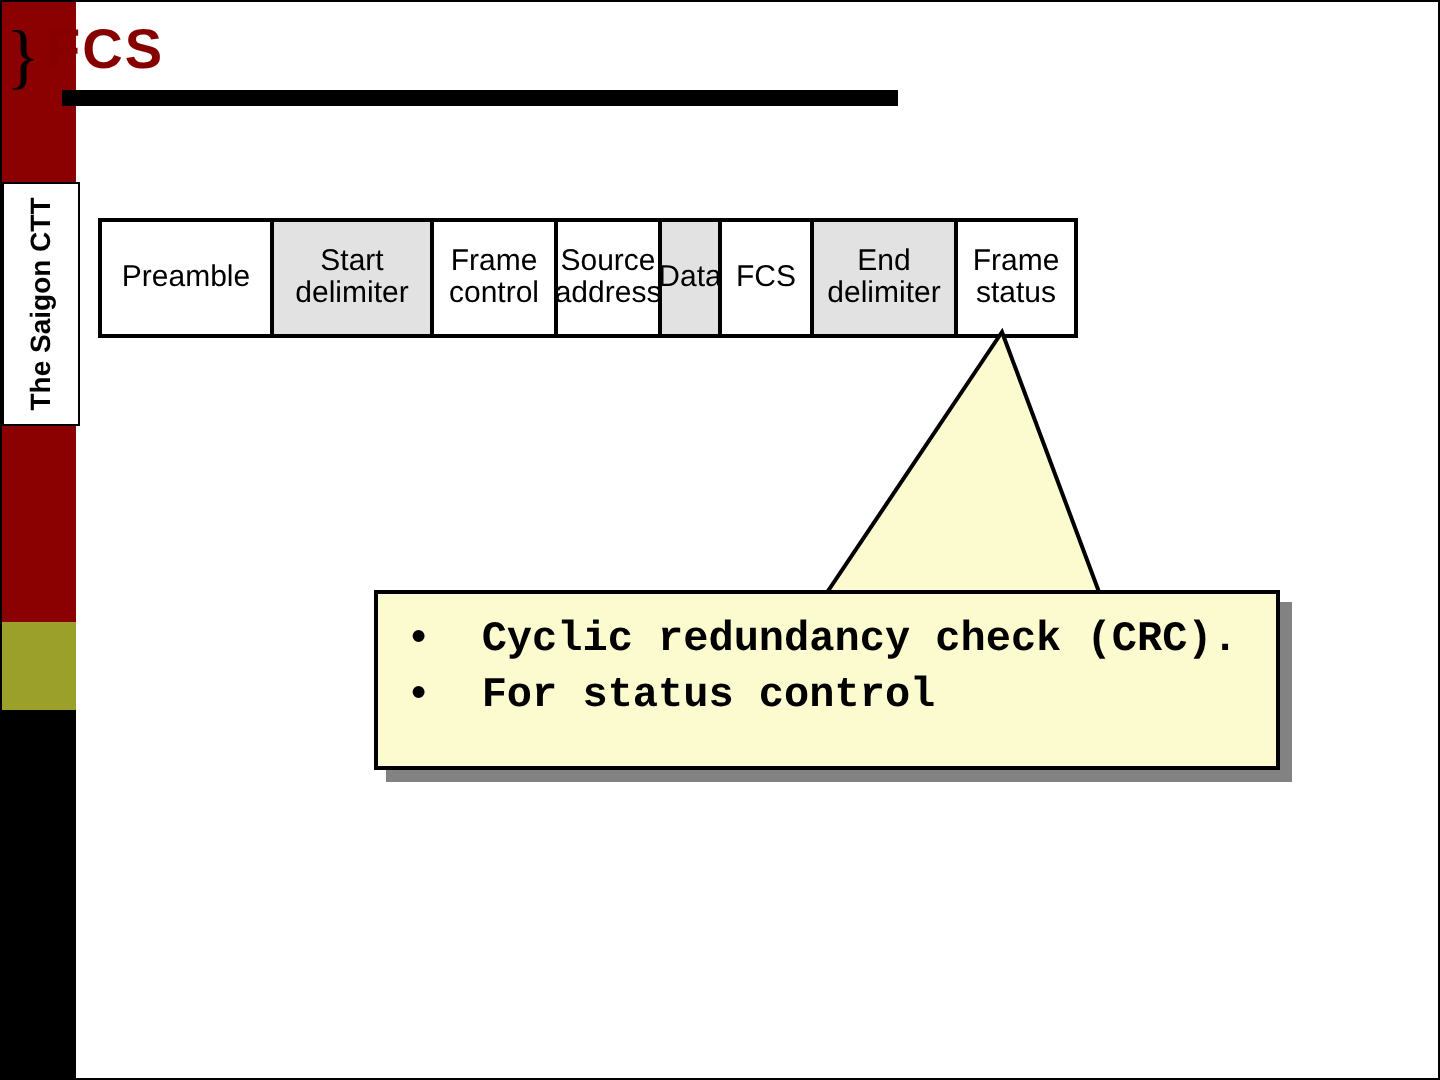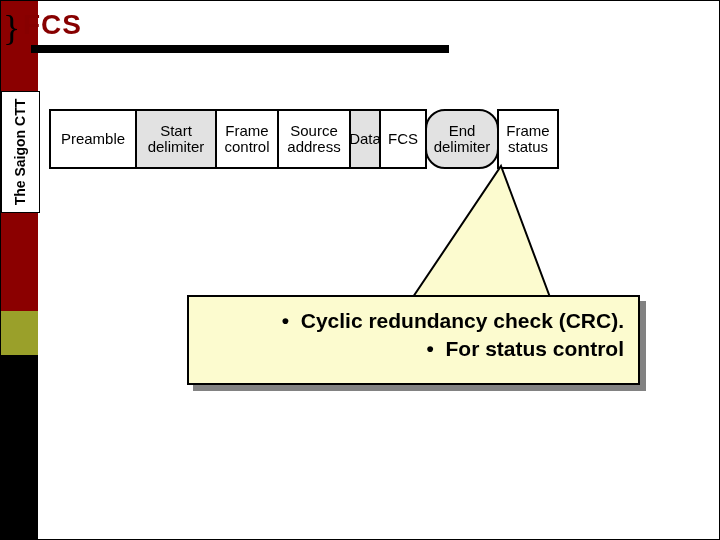--- a/index.html
+++ b/index.html
@@ -109,44 +109,43 @@
     padding: 0 4px;
     margin-left: -2px;
     box-sizing: border-box;
   }
   .frame-cell.grey { background: #e2e2e2; }
   .frame-cell.white { background: #fff; }
   .w-preamble { width: 88px; }
   .w-start    { width: 82px; }
   .w-framec   { width: 64px; }
   .w-dest     { width: 90px; }
-  .w-src      { width: 74px; }
+  .w-src      { width: 54px; }
   .w-data     { width: 32px; }
   .w-fcs      { width: 48px; }
-  .w-end      { width: 74px; border-radius: 20px; }
+  .w-end      { width: 74px; }
   .w-status   { width: 62px; }
   
   .callout {
     position: absolute;
     left: 186px;
     top: 294px;
     width: 453px;
     height: 90px;
     background: #fcfbcf;
     border: 2px solid #000;
     box-shadow: 6px 6px 0 #828282;
     padding: 10px 14px;
     box-sizing: border-box;
   }
   .callout .bullet {
-    font-family: Liberation Sans, sans-serif;
+    font-family: Liberation Mono, monospace;
     font-size: 21px;
     font-weight: bold;
     line-height: 1.35;
-    text-align: right;
   }
   
   .pointer svg {
     position: absolute;
     left: 390px;
     top: 165px;
     width: 170px;
     height: 135px;
     overflow: visible;
   }

